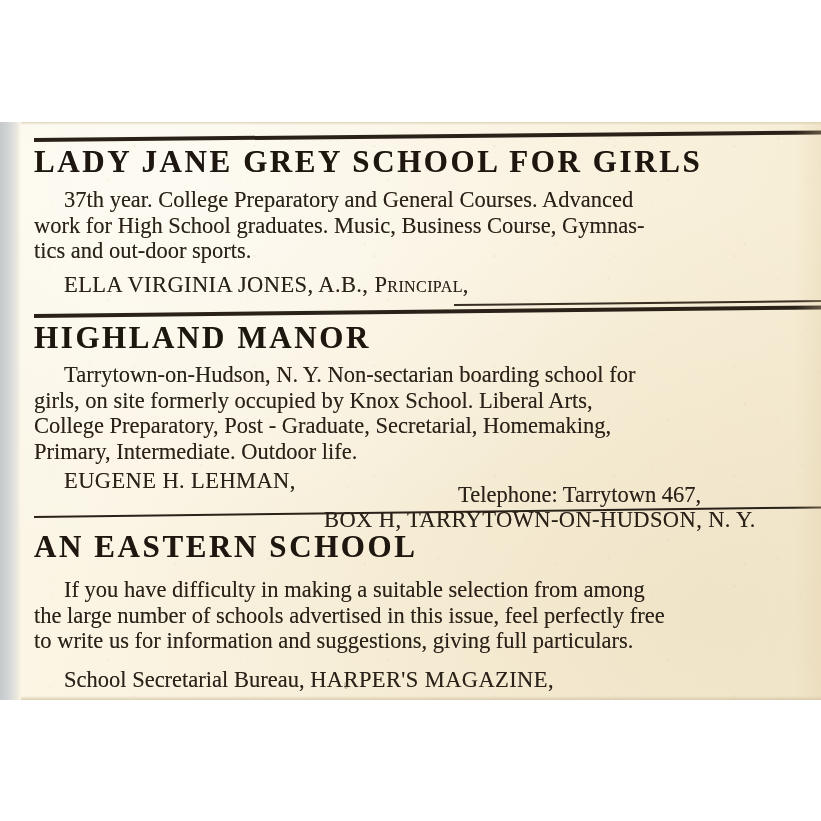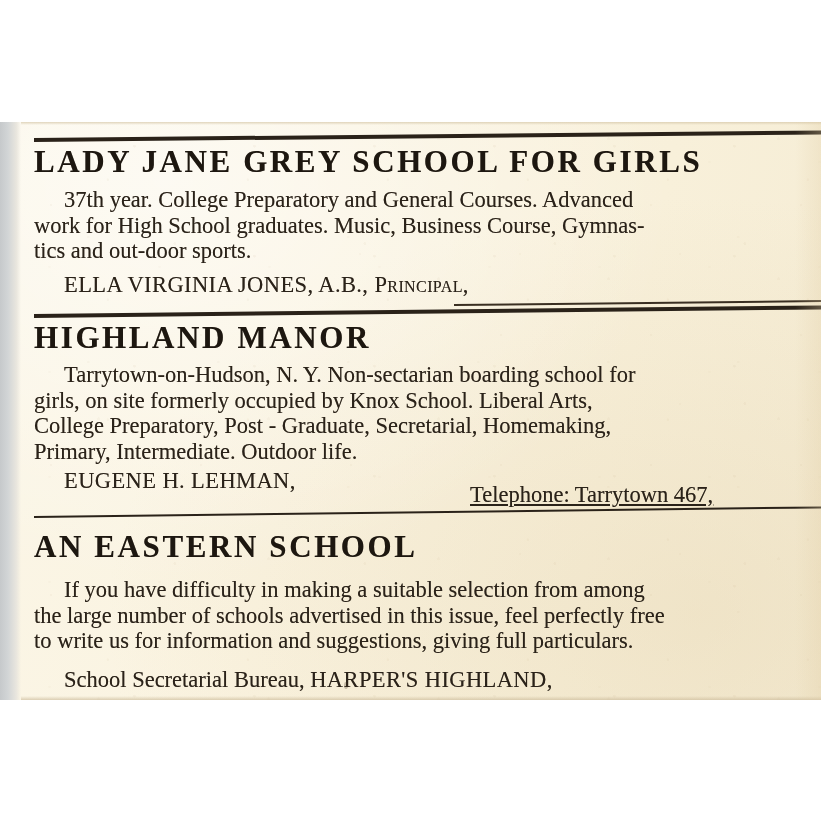--- a/index.html
+++ b/index.html
@@ -177,34 +177,35 @@
 
       <div class="ad-block" style="top:200px;">
         <div class="ad-title ink">HIGHLAND MANOR</div>
 
         <div class="body-line ink indent" style="margin-top:8px;">Tarrytown-on-Hudson, N. Y.  Non-sectarian boarding school for</div>
         <div class="body-line ink">girls, on site formerly occupied by Knox School.  Liberal Arts,</div>
         <div class="body-line ink">College Preparatory,  Post - Graduate, Secretarial, Homemaking,</div>
         <div class="body-line ink">Primary, Intermediate.  Outdoor life.</div>
 
         <div class="body-line ink indent smallcaps" style="margin-top:4px;">EUGENE H. LEHMAN,</div>
-        <div class="body-line ink abs" style="left:436px; top:160px;text-decoration:underline;">Telephone: Tarrytown 467,</div>
+        <div class="body-line ink abs" style="left:424px; top:160px;">Telephone: Tarrytown 467,</div>
+        <div class="body-line ink smallcaps abs" style="left:290px; top:185px;">BOX H, TARRYTOWN-ON-HUDSON, N. Y.</div>
       </div>
 
       <div class="rule thin tilt3" style="left:0px; top:394px; width:788px;"></div>
 
       <div class="ad-block" style="top:409px;">
         <div class="ad-title ink">AN EASTERN SCHOOL</div>
 
         <div class="body-line ink indent" style="margin-top:14px;">If you have difficulty in making a suitable selection from among</div>
         <div class="body-line ink">the large number of schools advertised in this issue, feel perfectly free</div>
         <div class="body-line ink">to write us for information and suggestions, giving full particulars.</div>
 
         <div class="body-line ink indent" style="margin-top:13px;">
-          <span>School Secretarial Bureau, </span><span class="smallcaps">HARPER'S HIGHLAND,</span>
+          <span>School Secretarial Bureau, </span><span class="smallcaps">HARPER'S MAGAZINE,</span>
         </div>
       </div>
 
       <div class="stray-mark" style="left:310px; top:560px; opacity:.5;"></div>
 
     </div>
 
     <div class="right-fade"></div>
     <div class="left-shadow"></div>
 

